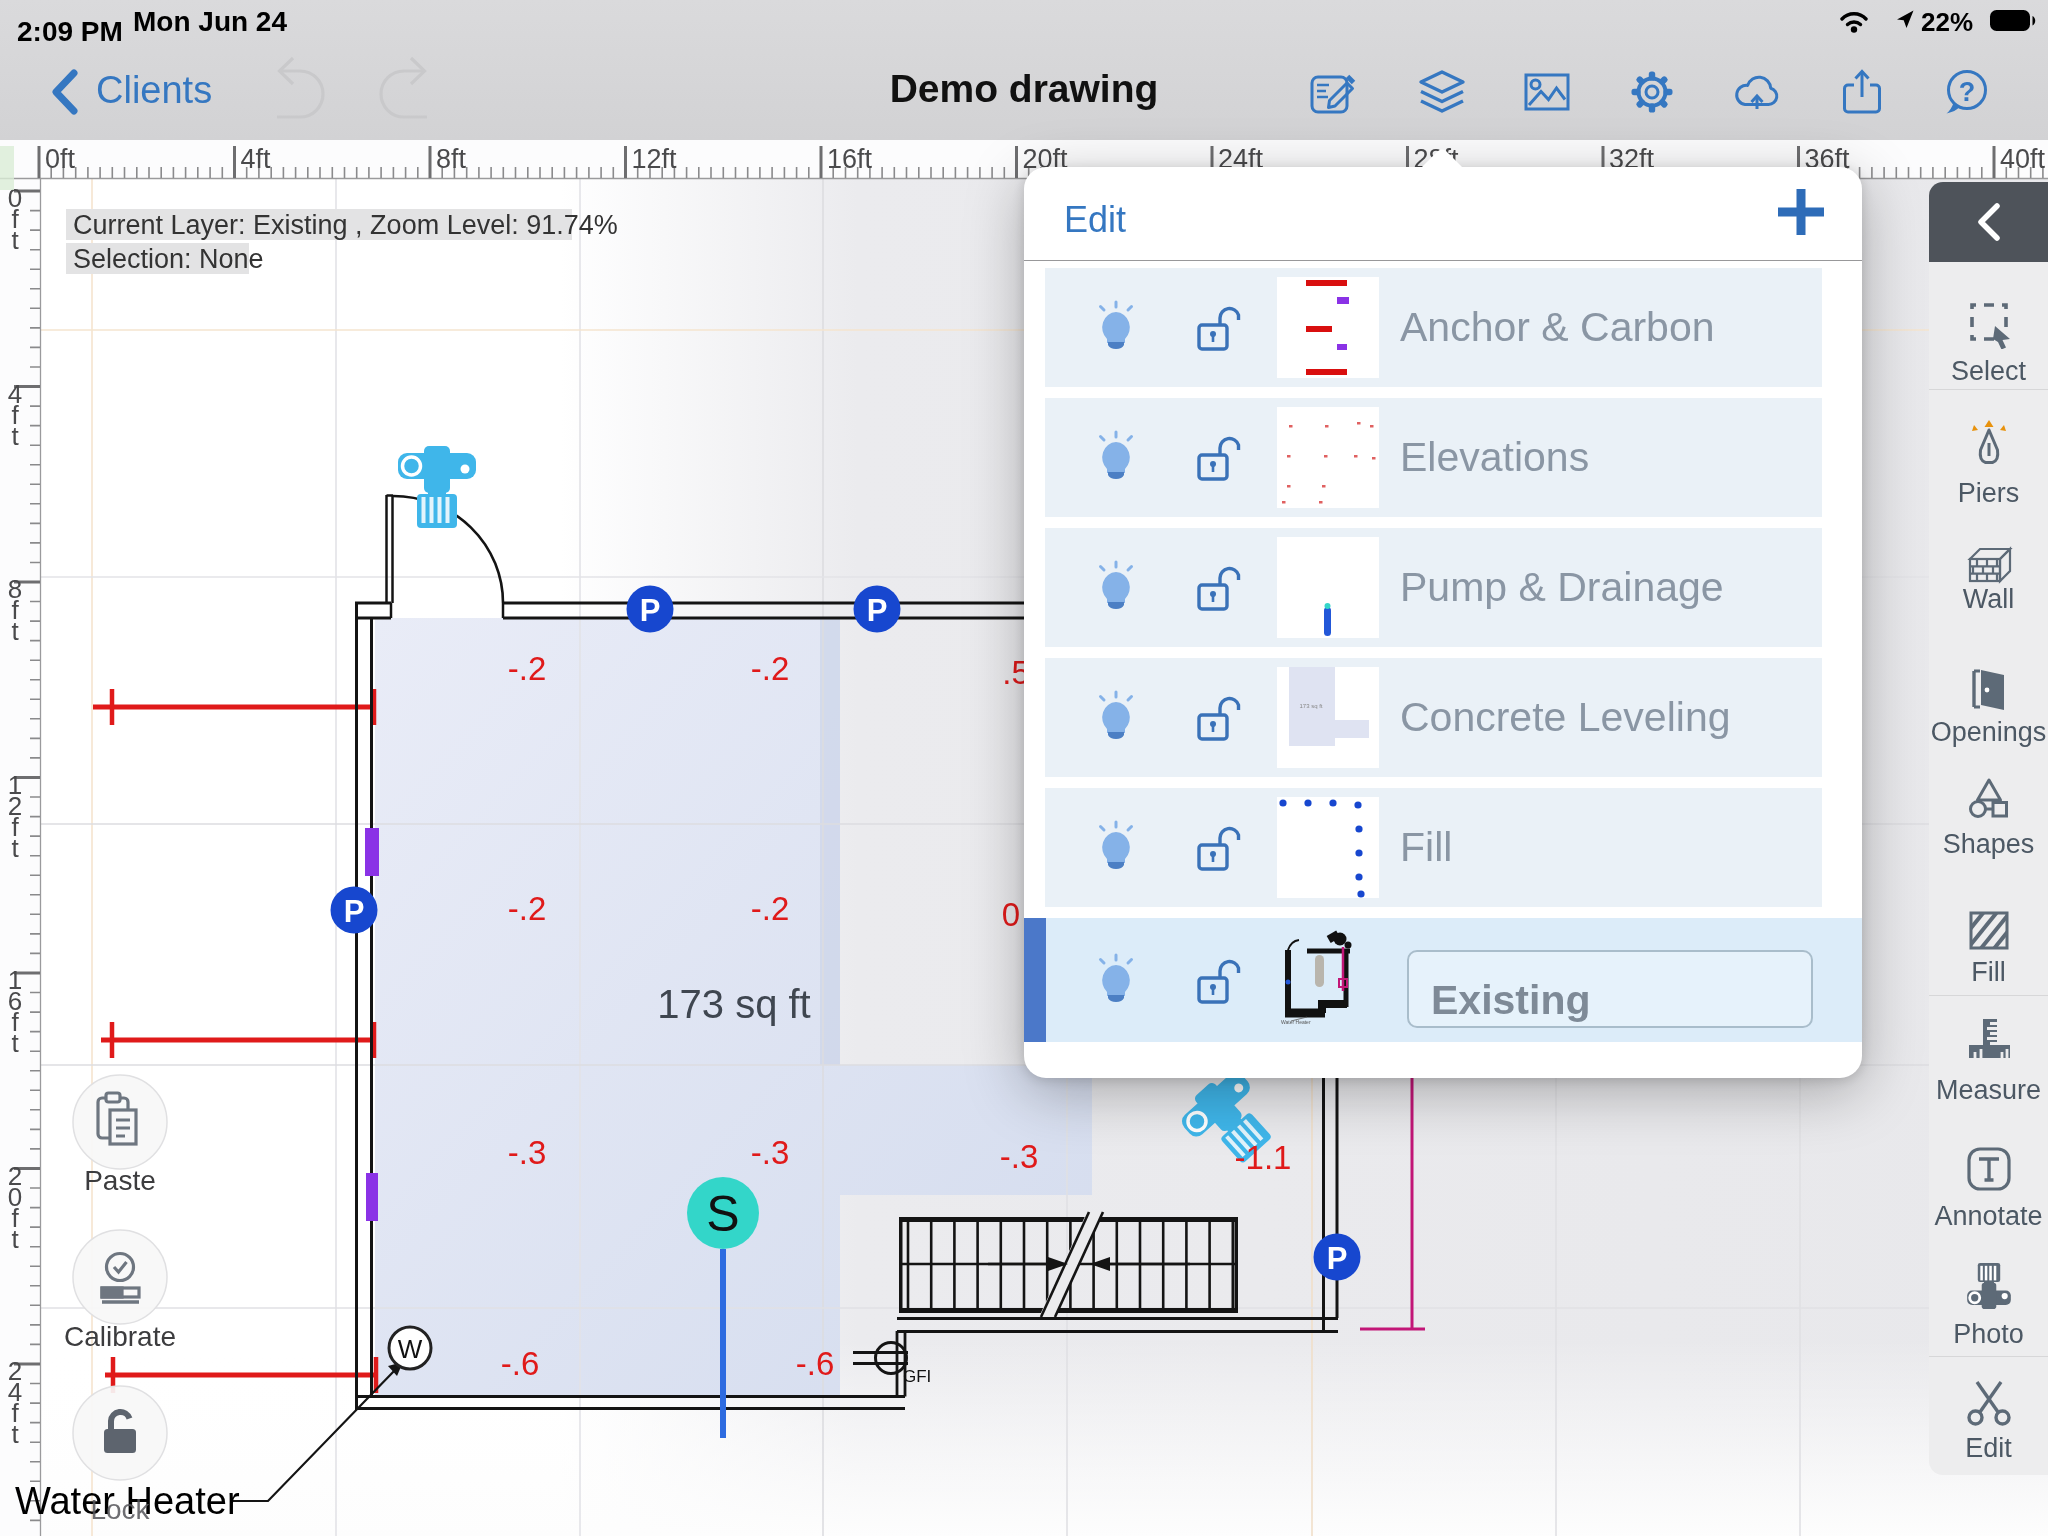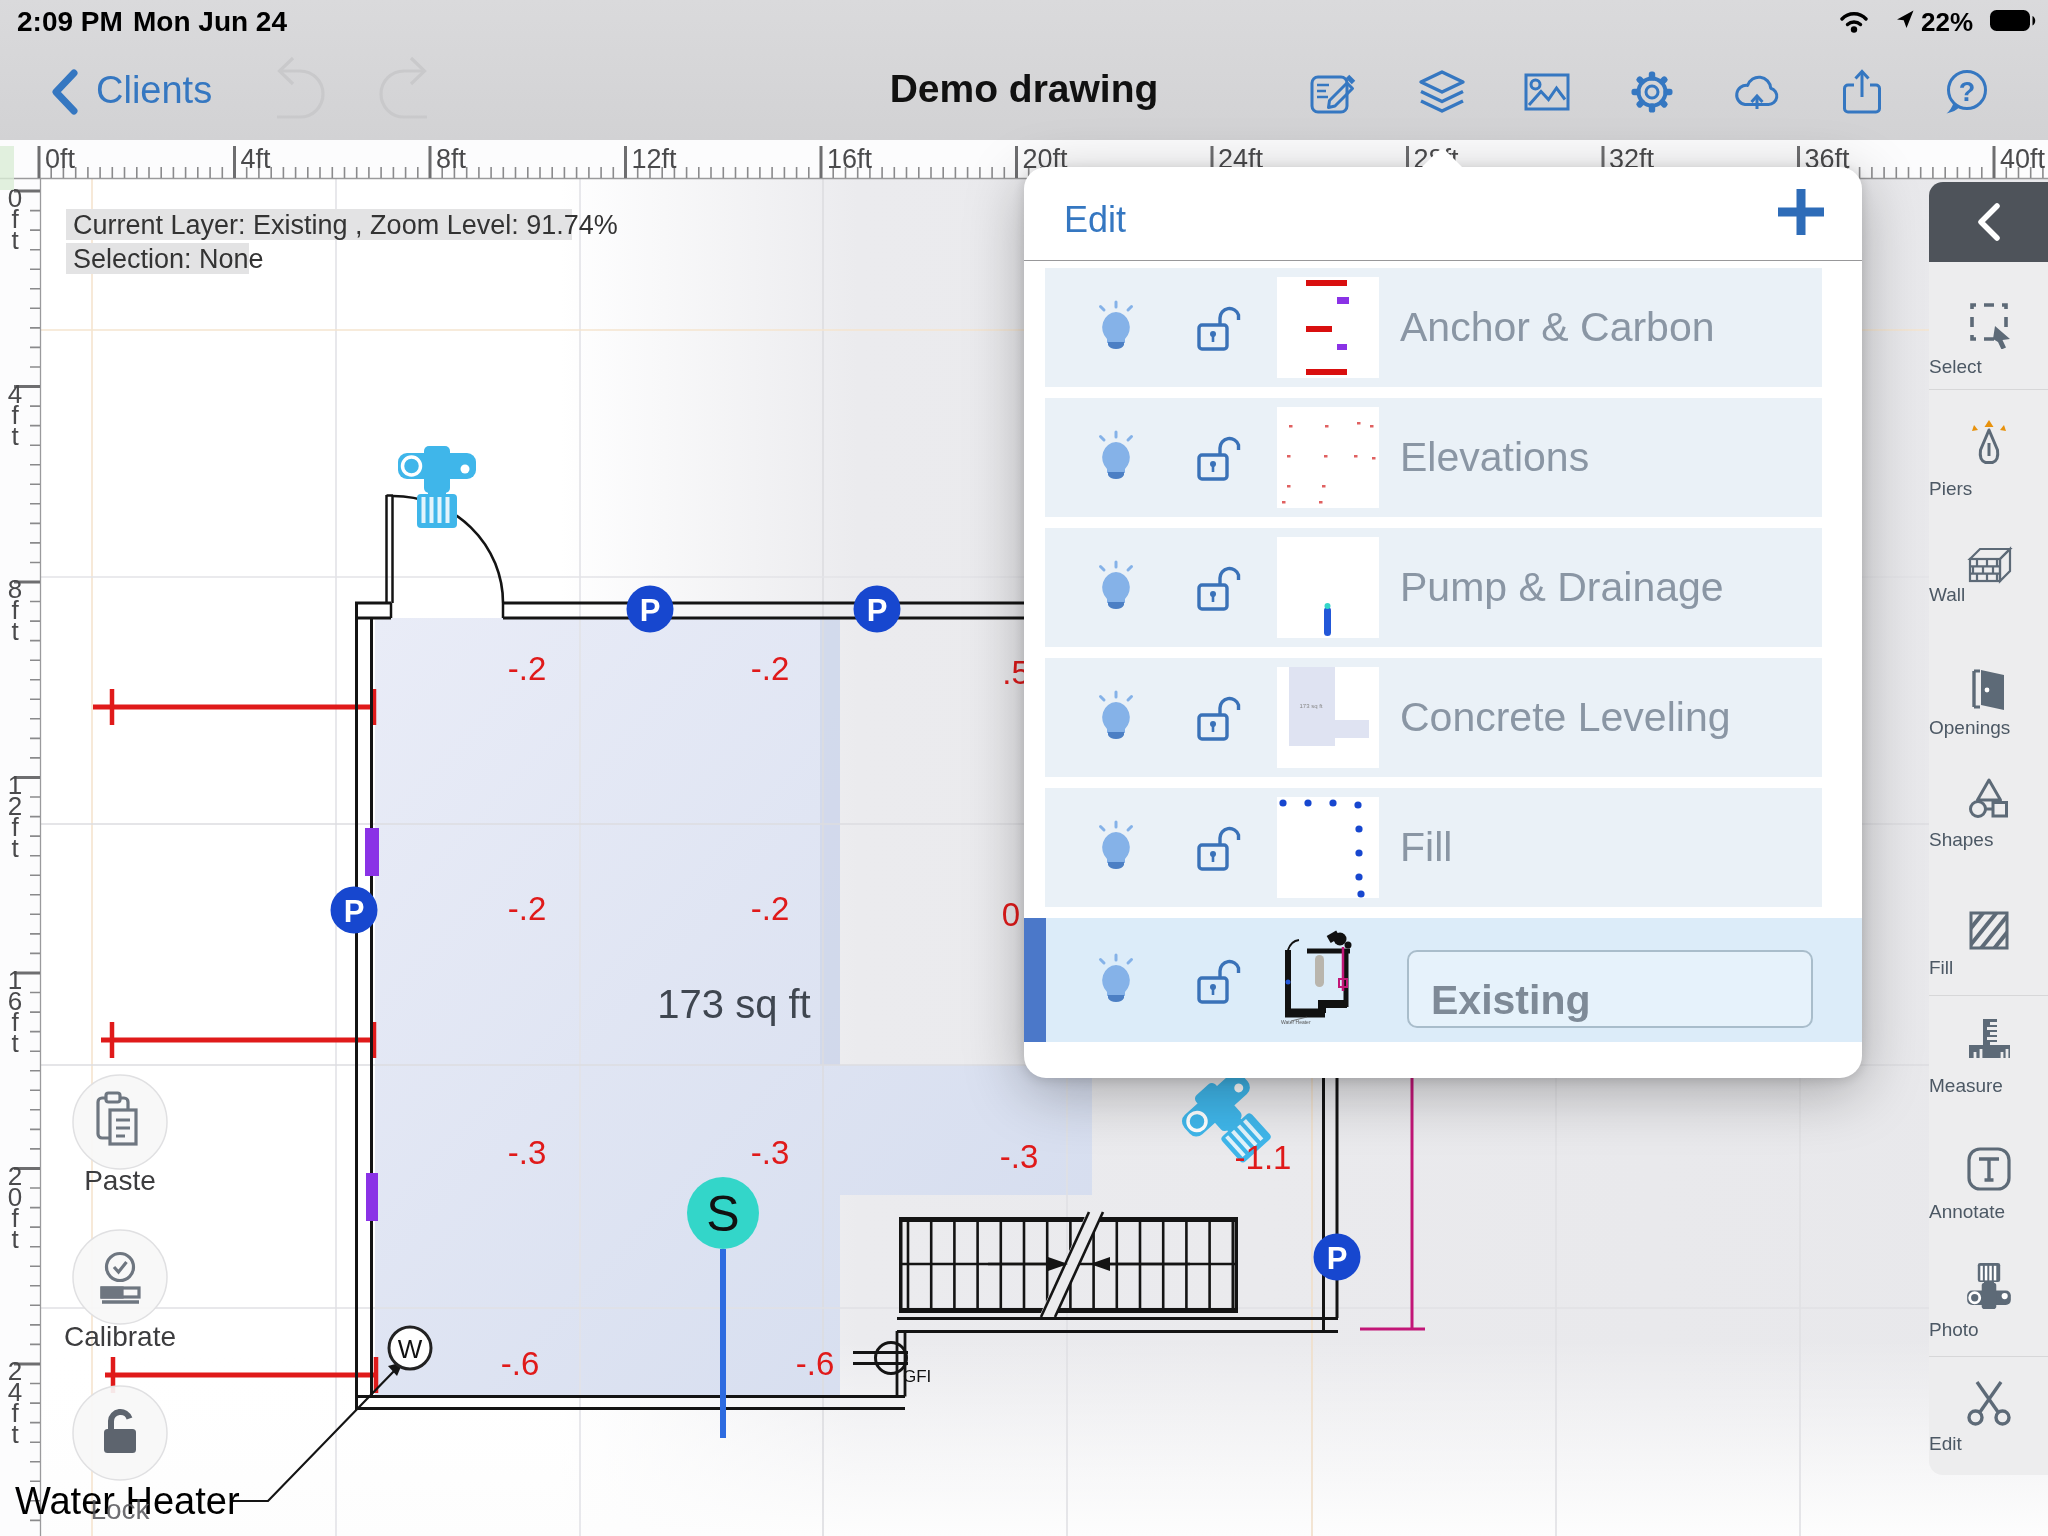--- a/index.html
+++ b/index.html
@@ -8,21 +8,21 @@
 .hdr{position:absolute;left:0;top:0;width:2048px;height:140px;background:linear-gradient(#dadadc,#d2d2d4);z-index:5}
 .popover{position:absolute;left:1024px;top:167px;width:838px;height:911px;background:#fff;border-radius:22px;
  box-shadow:0 14px 60px rgba(0,0,0,.28),0 2px 12px rgba(0,0,0,.14);z-index:7}
 .poparrow{position:absolute;left:401px;top:-13px;width:34px;height:34px;background:#fff;border-radius:6px;transform:rotate(45deg)}
 .row{position:absolute;left:21px;width:777px;height:119px;background:#eaf1f7}
 .rowsel{position:absolute;left:0;width:838px;height:124px;background:#dcecf9}
 .rlabel{position:absolute;left:355px;top:0;height:100%;display:flex;align-items:center;font-size:41px;color:#8a96a4}
 .thumb{position:absolute;left:232px;background:#fff}
 .tools{position:absolute;left:1929px;top:262px;width:119px;height:1213px;background:#ededee;border-radius:0 0 0 14px;z-index:6}
 .toolsbtn{position:absolute;left:1929px;top:182px;width:119px;height:80px;background:#4e535a;border-radius:14px 0 0 0;z-index:6}
-.tlabel{position:absolute;width:119px;font-size:19px;color:#4c5864}
+.tlabel{position:absolute;width:119px;text-align:center;font-size:27px;color:#4c5864}
 .tsep{position:absolute;left:0;width:119px;height:1px;background:#d7d7d8}
 </style></head>
 <body>
 <div class="app">
 <svg class="a" style="left:0;top:0;z-index:1" width="2048" height="1536" viewBox="0 0 2048 1536">
       <defs>
 <linearGradient id="grayx" x1="0" y1="0" x2="1" y2="0">
  <stop offset="0" stop-color="#ebebee" stop-opacity="0"></stop>
           <stop offset="0.2" stop-color="#ebebee"></stop>
           <stop offset="1" stop-color="#e8e8eb"></stop>
@@ -220,21 +220,21 @@
       <text x="120" y="1346" font-size="28" fill="#3c3c3e" text-anchor="middle">Calibrate</text>
       <circle cx="120" cy="1433" r="47" fill="#f7f7f8" fill-opacity="0.93" stroke="#e0e0e2" stroke-width="1.5"></circle>
       <g>
         <rect x="104" y="1429" width="32" height="24" rx="3.5" fill="#5d646e"></rect>
 <path d="M111 1429 v-8 a9.5 9.5 0 0 1 18.5 -2.5" fill="none" stroke="#5d646e" stroke-width="6"></path>
       </g>
       <text x="15" y="1514" font-size="38" fill="#000">Water Heater</text>
       <text x="120" y="1519" font-size="28" fill="#55555a" text-anchor="middle" opacity="0.85">Lock</text>
     </svg>
 <div class="hdr">
-<div class="a" style="left:17px;top:6px;font-size:28px;font-weight:bold;color:#000">2:09 PM</div>
+<div class="a" style="left:17px;top:16px;font-size:28px;font-weight:bold;color:#000">2:09 PM</div>
 <div class="a" style="left:133px;top:6px;font-size:28px;font-weight:bold;color:#000">Mon Jun 24</div>
 <div class="a" style="left:1921px;top:7px;font-size:26px;font-weight:bold;color:#000">22%</div>
 <svg class="a" style="left:1840px;top:6px" width="208" height="30" viewBox="0 0 208 30">
 <g stroke="#000" stroke-width="3.4" fill="none">
 <path d="M2 13 a16.5 16.5 0 0 1 24 0" stroke-linecap="round"></path>
 <path d="M7.5 18.5 a9.5 9.5 0 0 1 13 0" stroke-linecap="round"></path>
 </g>
         <circle cx="14" cy="23.5" r="3.2" fill="#000"></circle>
 <path d="M57 13.5 L73.5 4.5 L66.5 22 L63.7 14.3 Z" fill="#000"></path>
 <rect x="150" y="4" width="40" height="21" rx="6.5" fill="#000"></rect>

